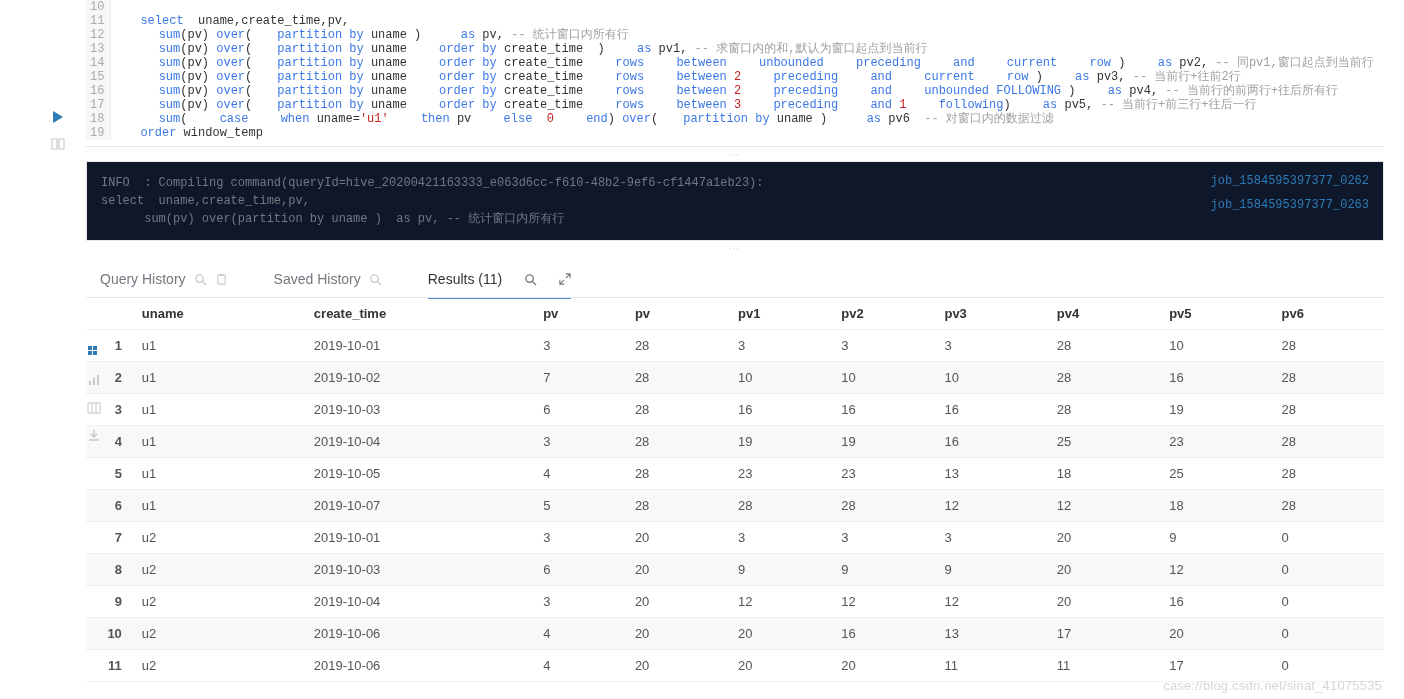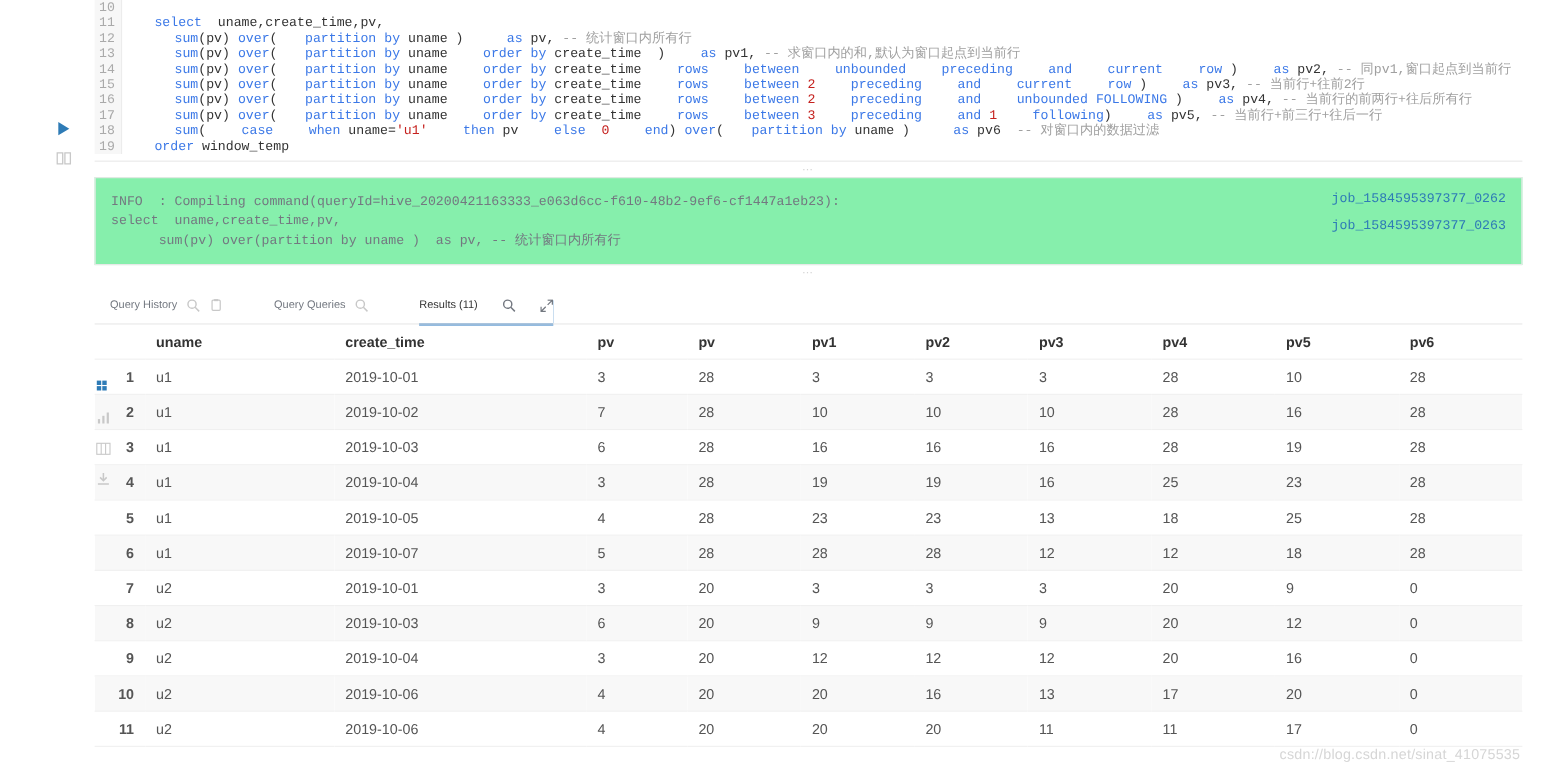--- a/index.html
+++ b/index.html
@@ -95,40 +95,40 @@
     letter-spacing: 2px;
     font-size:10px;
     cursor: row-resize;
     margin-left:30px;
   }
 
   
   .output {
     margin-left:30px;
     border: 1px solid var(--border);
-    background: #86efac;
+    background: #0f172a;
     display:flex;
     padding: 12px 14px;
     color: var(--muted);
     gap: 20px;
     align-items:flex-start;
   }
   .output .log { flex: 1; }
   .output .log div { line-height: 18px; white-space: pre; }
   .output .jobs { text-align:right; color: var(--accent-link); }
   .output .jobs div { margin-bottom: 10px; cursor:pointer; }
 
   
   .tabs {
     margin-left:30px;
     display:flex;
     gap: 46px;
     padding: 16px 14px 0 14px;
     color: var(--muted);
-    font-size: 10px;
+    font-size: 14px;
     align-items:center;
   }
   .tab { display:flex; align-items:center; gap:8px; padding-bottom:10px; cursor:pointer; }
   .tab.active { color: #333; box-shadow: 0 2px 0 #4d8fcc; gap: 22px; }
   .tab svg { color: var(--icon-gray); }
   .tab.active svg { color: var(--muted); }
 
   
   .grid {
     margin-left:30px;
@@ -255,21 +255,21 @@
       <svg width="13" height="13" viewBox="0 0 14 14">
           <circle cx="6" cy="6" r="4" fill="none" stroke="currentColor" stroke-width="1.4"></circle>
           <line x1="9" y1="9" x2="13" y2="13" stroke="currentColor" stroke-width="1.4"></line>
         </svg>
       <svg width="13" height="13" viewBox="0 0 14 14">
           <rect x="3" y="2" width="8" height="10" rx="1" fill="none" stroke="currentColor" stroke-width="1.2"></rect>
           <rect x="5" y="1" width="4" height="2" fill="currentColor"></rect>
         </svg>
     </div>
     <div class="tab">
-      <span>Query Queries</span>
+      <span>Saved History</span>
       <svg width="13" height="13" viewBox="0 0 14 14">
           <circle cx="6" cy="6" r="4" fill="none" stroke="currentColor" stroke-width="1.4"></circle>
           <line x1="9" y1="9" x2="13" y2="13" stroke="currentColor" stroke-width="1.4"></line>
         </svg>
     </div>
     <div class="tab active">
       <span>Results (11)</span>
       <svg width="13" height="13" viewBox="0 0 14 14">
           <circle cx="6" cy="6" r="4" fill="none" stroke="currentColor" stroke-width="1.4"></circle>
           <line x1="9" y1="9" x2="13" y2="13" stroke="currentColor" stroke-width="1.4"></line>
@@ -453,13 +453,13 @@
             <td>11</td>
             <td>17</td>
             <td>0</td>
           </tr>
         </tbody>
     </table>
   </div>
 
 </div>
 
-<div class="watermark">csdn://blog.csdn.net/sinat_41075535</div>
+<div class="watermark">case://blog.csdn.net/sinat_41075535</div>
 
 </body></html>

